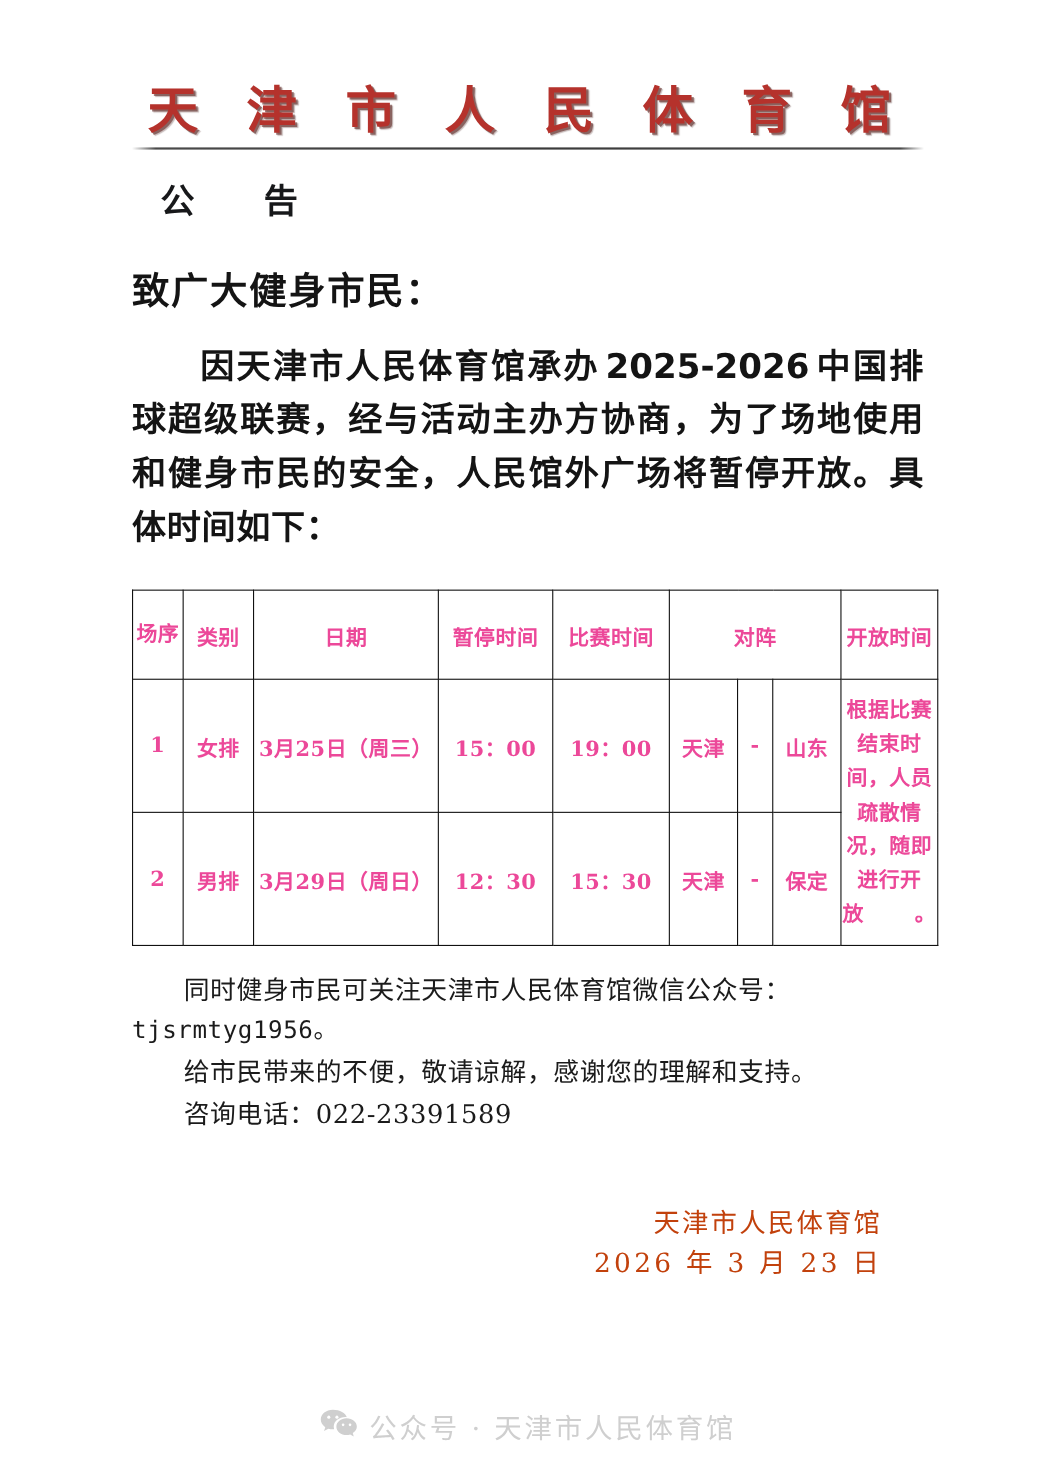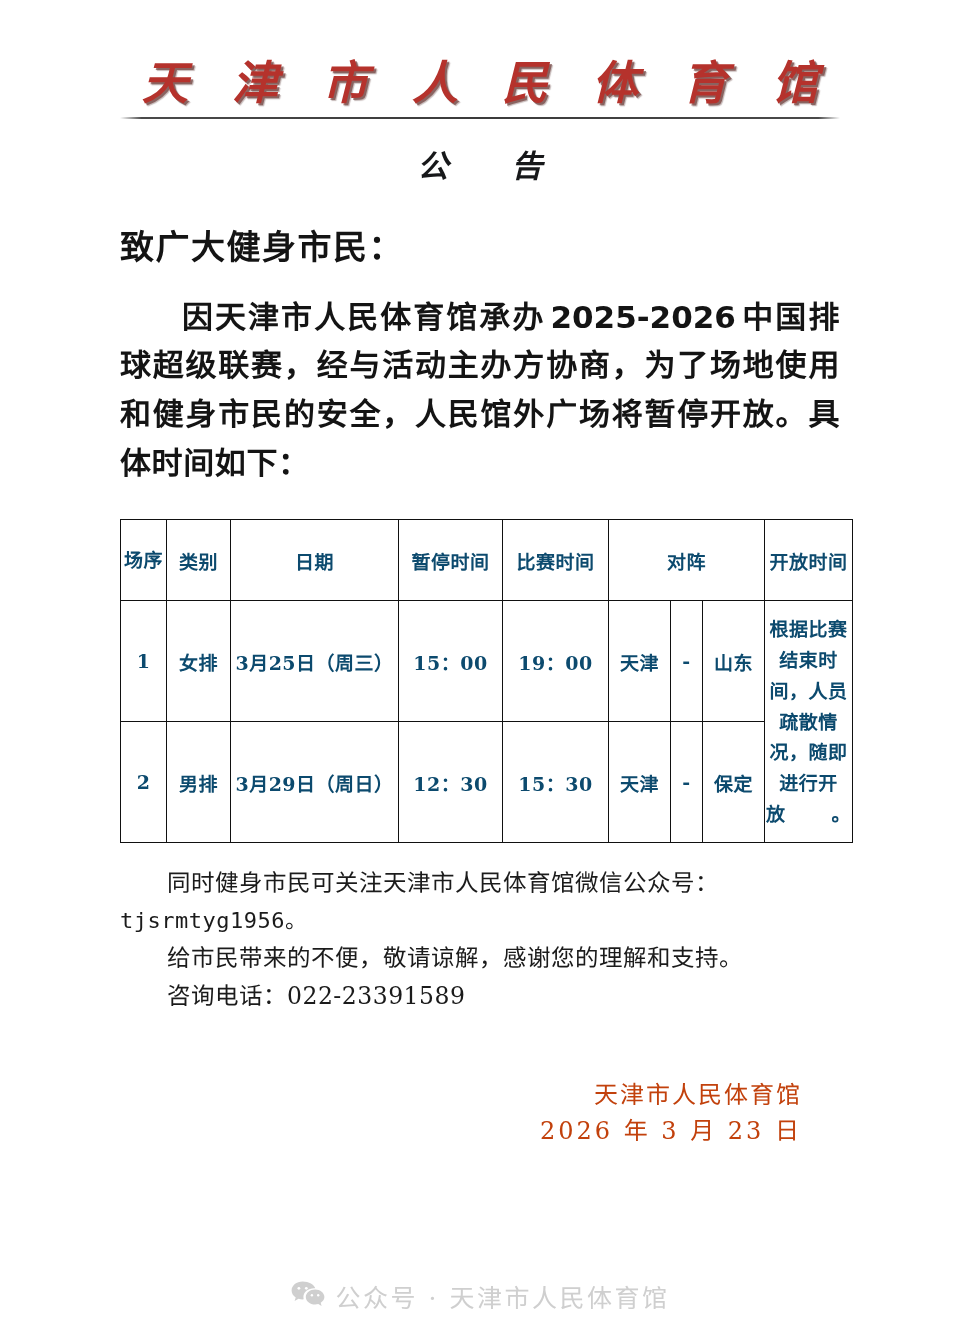--- a/index.html
+++ b/index.html
@@ -20,23 +20,22 @@
   .page {
     position: relative;
     width: 960px;
     height: 1342px;
     box-sizing: border-box;
     padding: 0 120px;
   }
 
   
   .masthead {
-    padding-top: 58px;
-    text-align: center;
-    font-style: italic;
+    padding-top: 75px;
+    text-align: left;
   }
   .org-title {
     font-family: "DejaVu Serif", "Liberation Serif", serif;
     font-size: 46px;
     font-weight: 700;
     letter-spacing: 14px;
     color: #b5322c;
     text-shadow: 2px 2px 0 rgba(90, 30, 26, 0.55), 3px 3px 1px rgba(60, 20, 18, 0.3);
     line-height: 1.12;
     white-space: nowrap;
@@ -98,21 +97,21 @@
     width: 712px;
     table-layout: fixed;
     font-family: "DejaVu Serif", "Liberation Serif", serif;
   }
   table.schedule td {
     border: 1.6px solid #111111;
     text-align: center;
     vertical-align: middle;
     font-size: 19px;
     font-weight: 700;
-    color: #0c4a6e;
+    color: #ec4899;
     padding: 2px 1px;
     letter-spacing: 0.5px;
   }
   .th-row td { height: 76px; }
   .data-row td { height: 116px; }
 
   .col-seq     { width: 46px; }
   .col-kind    { width: 64px; }
   .col-date    { width: 168px; }
   .col-pause   { width: 104px; }

